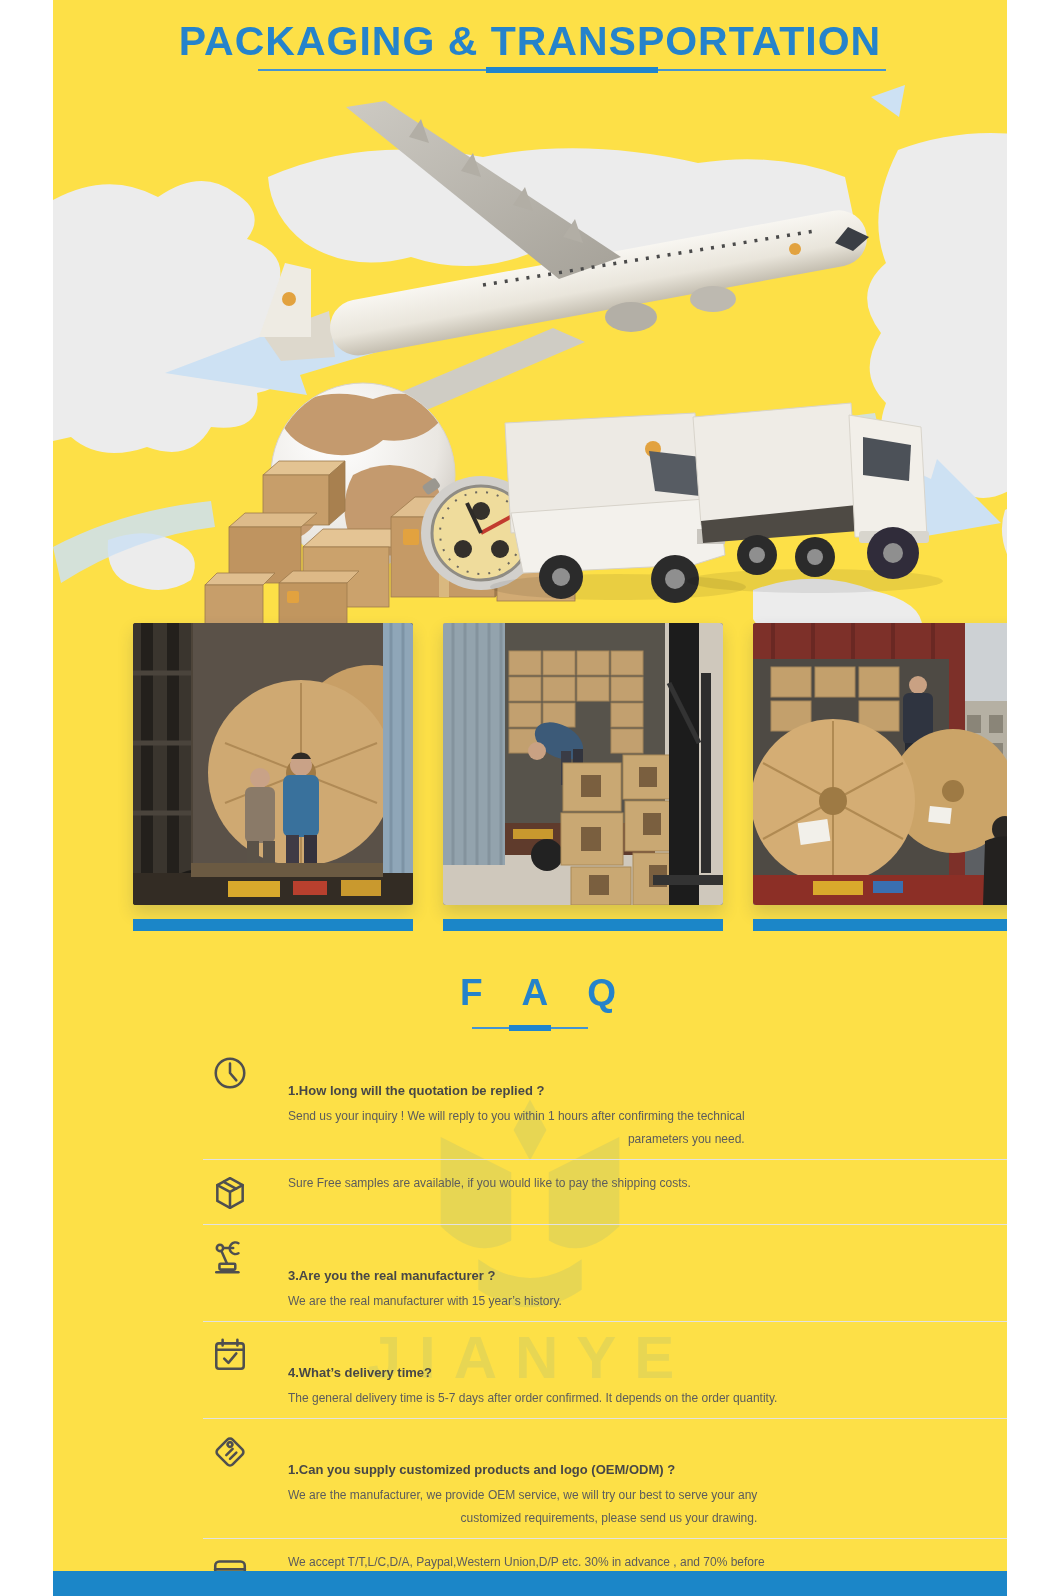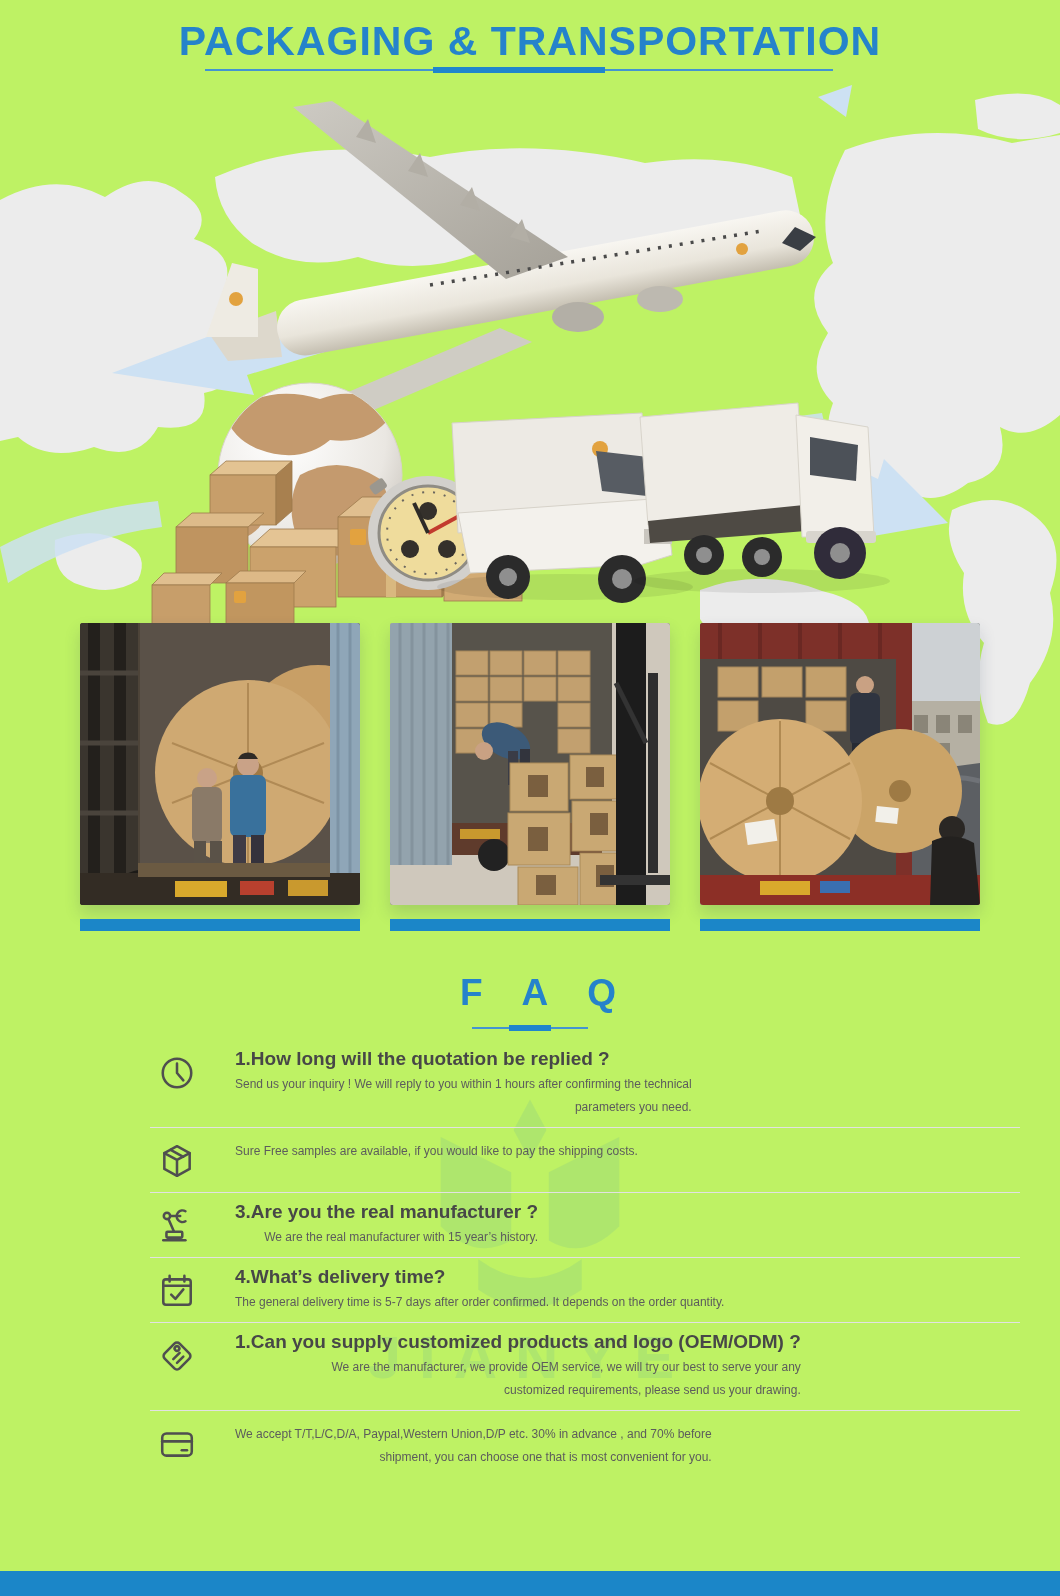--- a/index.html
+++ b/index.html
@@ -1,17 +1,17 @@
 <!DOCTYPE html>
 <html><head>
 <meta charset="utf-8">
 <style>
   * { margin:0; padding:0; box-sizing:border-box; }
   body { background:#ffffff; font-family:"Liberation Sans", sans-serif; }
-  .page { position:relative; width:1060px; height:1596px; margin:0 auto; background:#bef264; overflow:hidden; }
+  .page { position:relative; width:954px; height:1596px; margin:0 auto; background:#fde047; overflow:hidden; }
 
   
   .main-title { position:absolute; top:18px; left:0; width:100%; text-align:center;
     font-size:41px; font-weight:bold; color:#2583cb; letter-spacing:1px; }
   .title-rule { position:absolute; top:69px; left:205px; width:628px; height:2px; background:#4394d2; }
   .title-rule .thick { position:absolute; left:50%; top:-2px; transform:translateX(-50%);
     width:172px; height:6px; background:#1f85cd; }
 
   .faq-title { position:absolute; top:972px; left:0; width:100%; text-align:center;
     font-size:37px; font-weight:bold; color:#2583cb; letter-spacing:15px; text-indent:15px;margin-left:8px; }
@@ -34,21 +34,21 @@
   .watermark { position:absolute; top:1090px; left:0; width:100%; text-align:center;
     z-index:0; pointer-events:none; }
   .watermark .brand { margin-top:-6px; font-size:60px; font-weight:bold; letter-spacing:18px;
     color:rgba(41,130,197,0.10); }
 
   
   .faq-list { position:absolute; top:1040px; left:150px; width:870px; z-index:1; }
   .faq-item { display:flex; align-items:flex-start; padding:8px 0; border-top:1px solid #e2e2e2; }
   .faq-item:first-child { border-top:none; }
   .icon-cell { flex:0 0 85px; padding:6px 0 0 8px; }
-  .faq-q { font-size:19px; font-weight:bold; color:#474747; line-height:21px; }
+  .faq-q { font-size:13px; font-weight:bold; color:#474747; line-height:21px;margin-top:32px; }
   .faq-a { font-size:12px; color:#5c5c5c; line-height:23px; margin-top:4px; white-space:pre-line;text-align:right; }
 
   .footer-bar { position:absolute; left:0; bottom:0; width:100%; height:25px; background:#1b86c8; z-index:3; }
 
   .fico { stroke:#4f4f4f; stroke-width:2.4; fill:none; stroke-linecap:round; stroke-linejoin:round; }
 </style>
 </head>
 <body>
 
 <div class="page">

